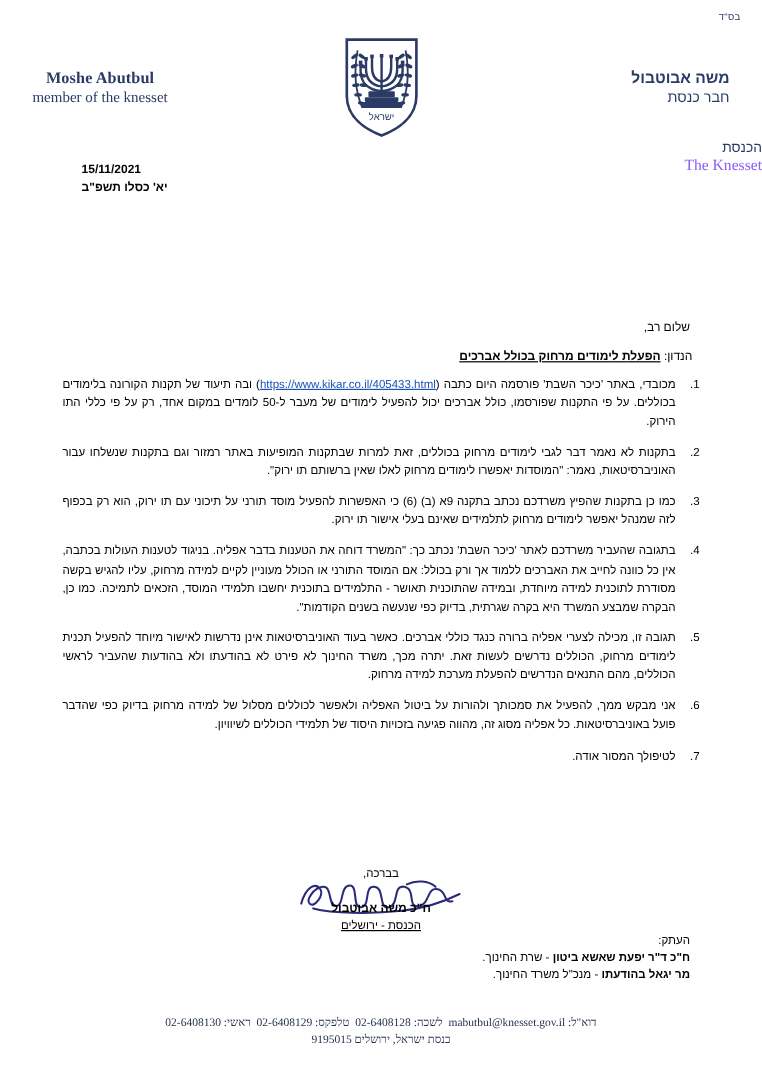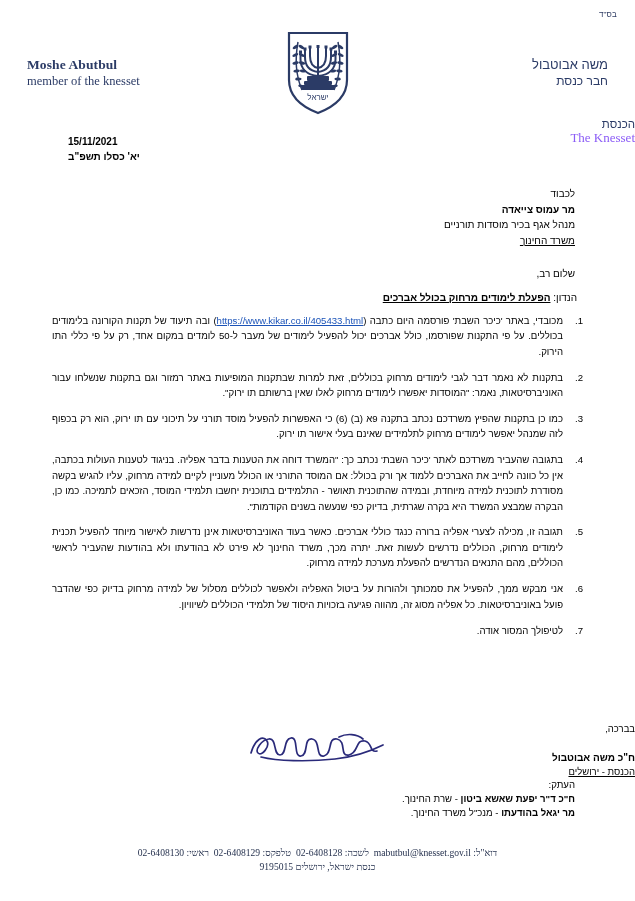--- a/index.html
+++ b/index.html
@@ -47,36 +47,37 @@
     top: 38px;
     text-align: left;
     color: #2b3b66;
     font-family: "Liberation Serif", serif;
   }
   .hdr-left .nm {
     font-size: 13.5px;
     font-weight: bold;
     line-height: 17px;
     letter-spacing: .1px;
+    text-align: center;
   }
   .hdr-left .ttl {
     font-size: 12.5px;
     line-height: 17px;
   }
   .hdr-right {
     position: absolute;
     right: 27px;
     top: 38px;
     text-align: right;
     direction: rtl;
     color: #2b3b66;
   }
   .hdr-right .nm {
     font-size: 13px;
-    font-weight: normal;
+    font-weight: bold;
     line-height: 17px;
   }
   .hdr-right .ttl {
     font-size: 12px;
     line-height: 17px;
   }
   .emblem-wrap {
     position: absolute;
     left: 0;
     right: 0;
@@ -179,21 +180,21 @@
     color: #1b53b8;
     text-decoration: underline;
   }
 
   
   .signature {
     position: absolute;
     left: 0;
     right: 0;
     top: 722px;
-    text-align: right;
+    text-align: center;
     direction: rtl;
   }
   .sig-greet { font-size: 9.5px; line-height: 13px; }
   .sig-scribble {
     height: 30px;
     margin: -4px 0 -10px 0;
     position: relative;
   }
   .sig-scribble svg { display: block; margin: 0 auto; }
   .sig-name {
@@ -320,26 +321,20 @@
       <div class="ttl">חבר כנסת</div>
     </div>
 
   </div>
 
   <div class="date-block">
     <div>15/11/2021</div>
     <div class="date-heb">יא' כסלו תשפ"ב</div>
   </div>
 
-  <div class="addressee">
-    <div>לכבוד</div>
-    <div class="b">מר עמוס צייאדה</div>
-    <div>מנהל אגף בכיר מוסדות תורניים</div>
-    <div class="u">משרד החינוך</div>
-  </div>
 
   <div class="greeting">שלום רב,</div>
 
   <div class="subject">
     <span>הנדון:</span>
     <span class="sub-val">הפעלת לימודים מרחוק בכולל אברכים</span>
   </div>
 
   <div class="body-list">
 

